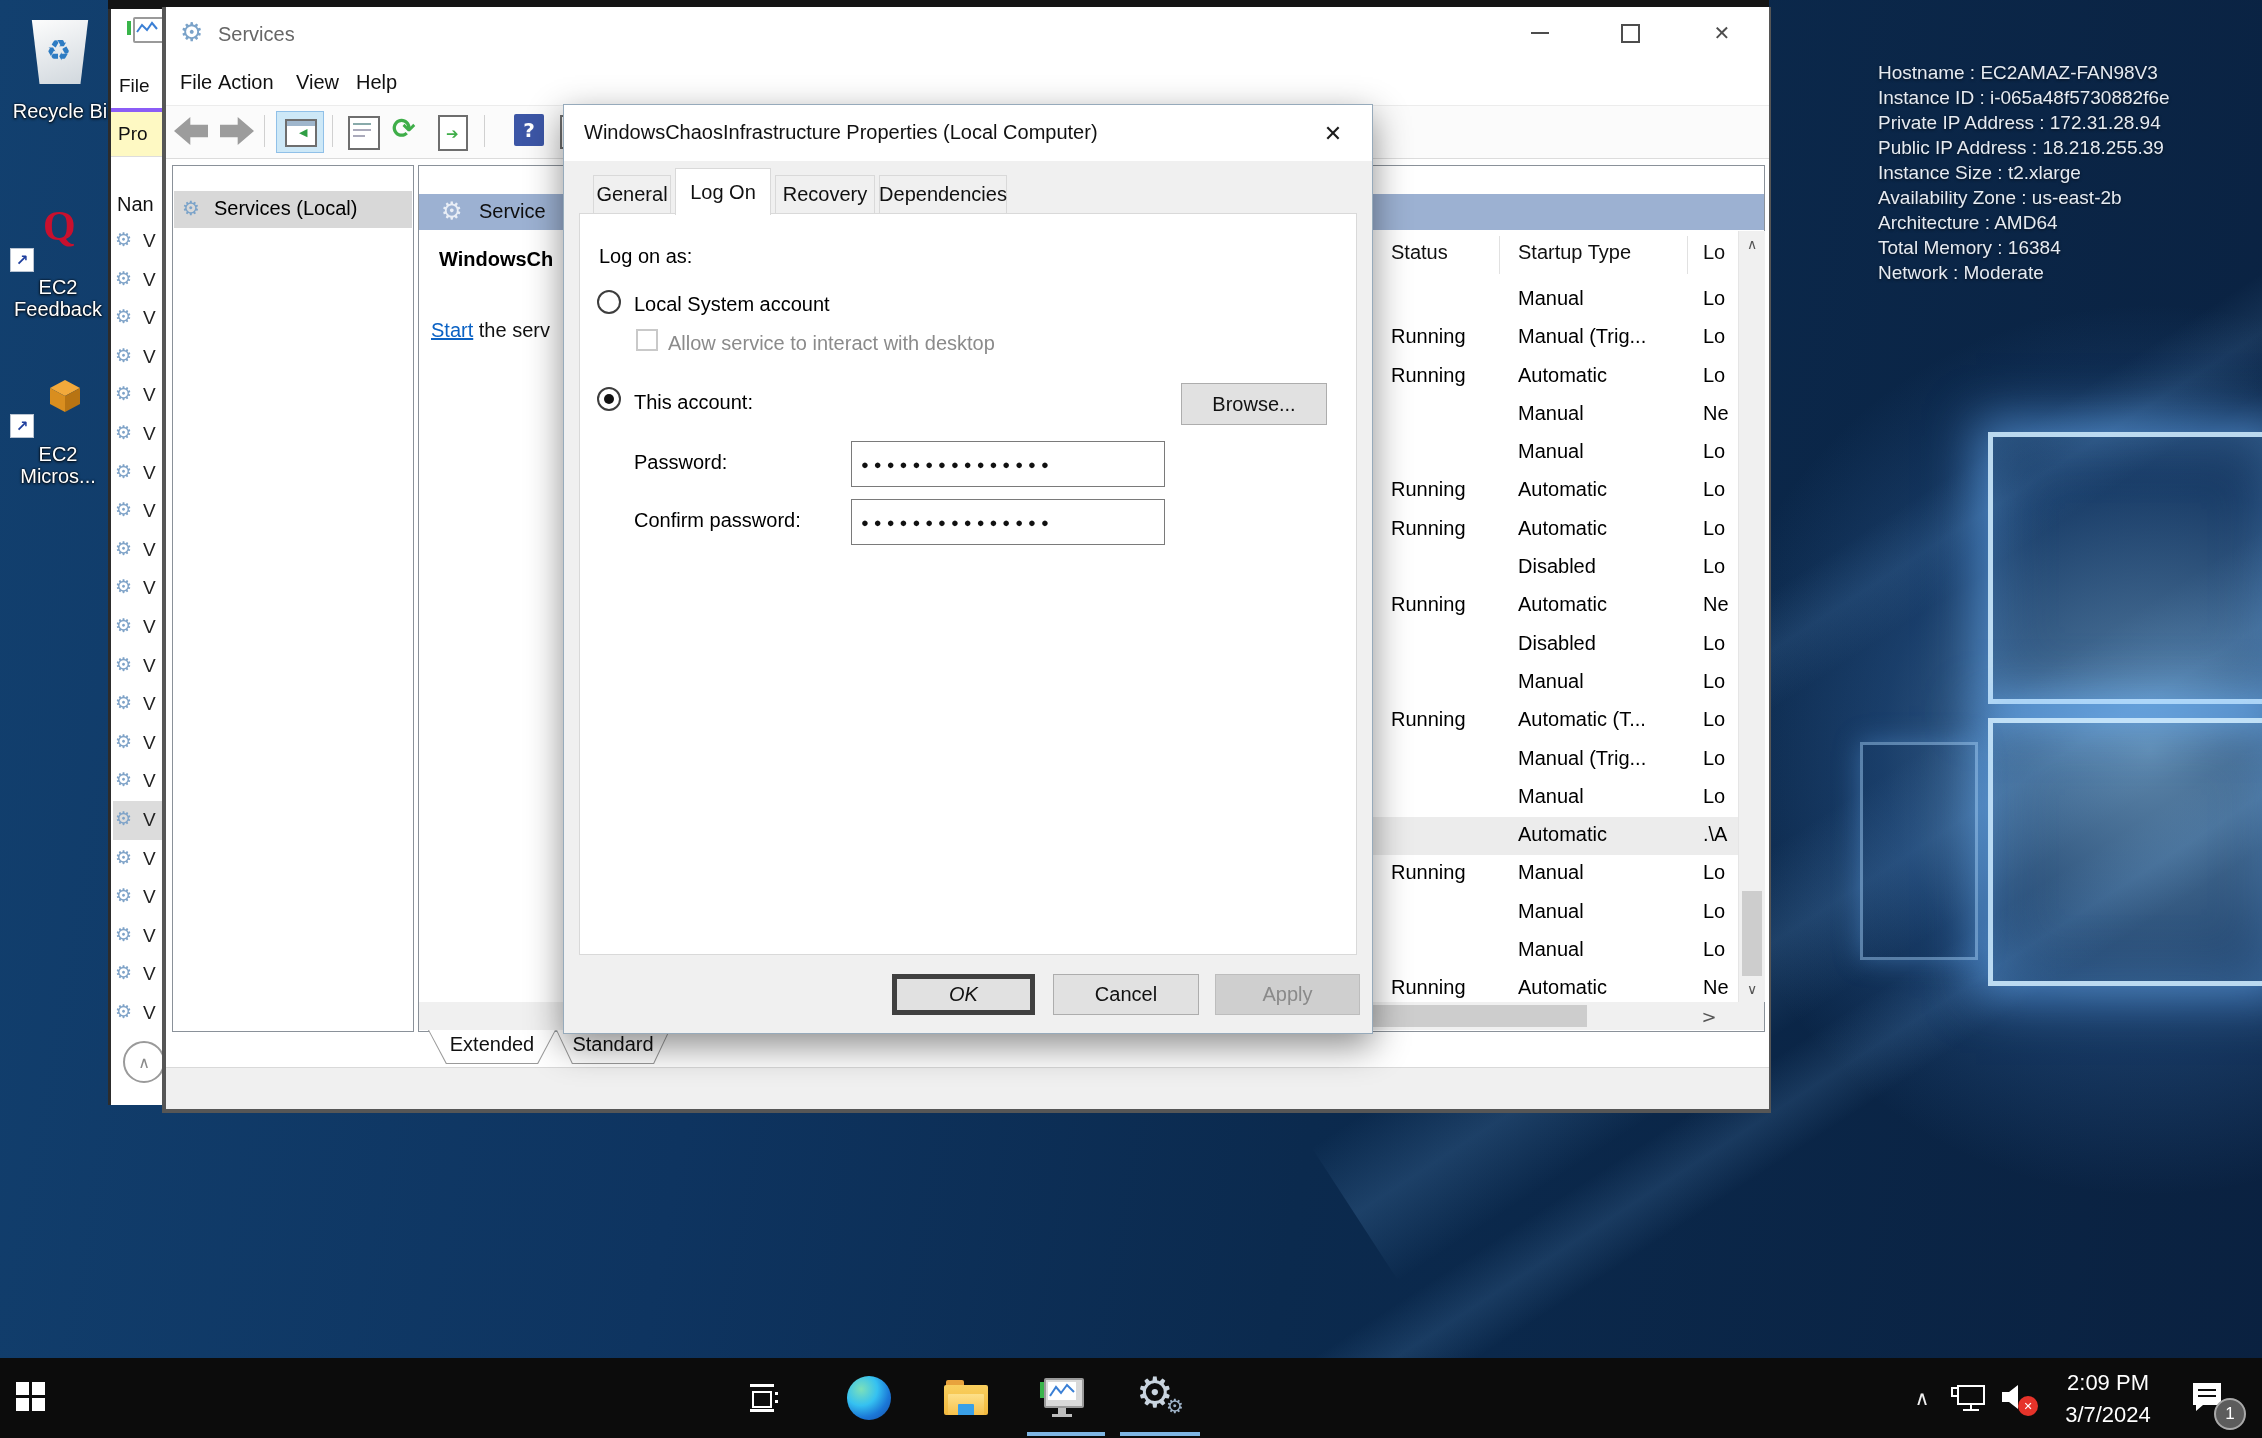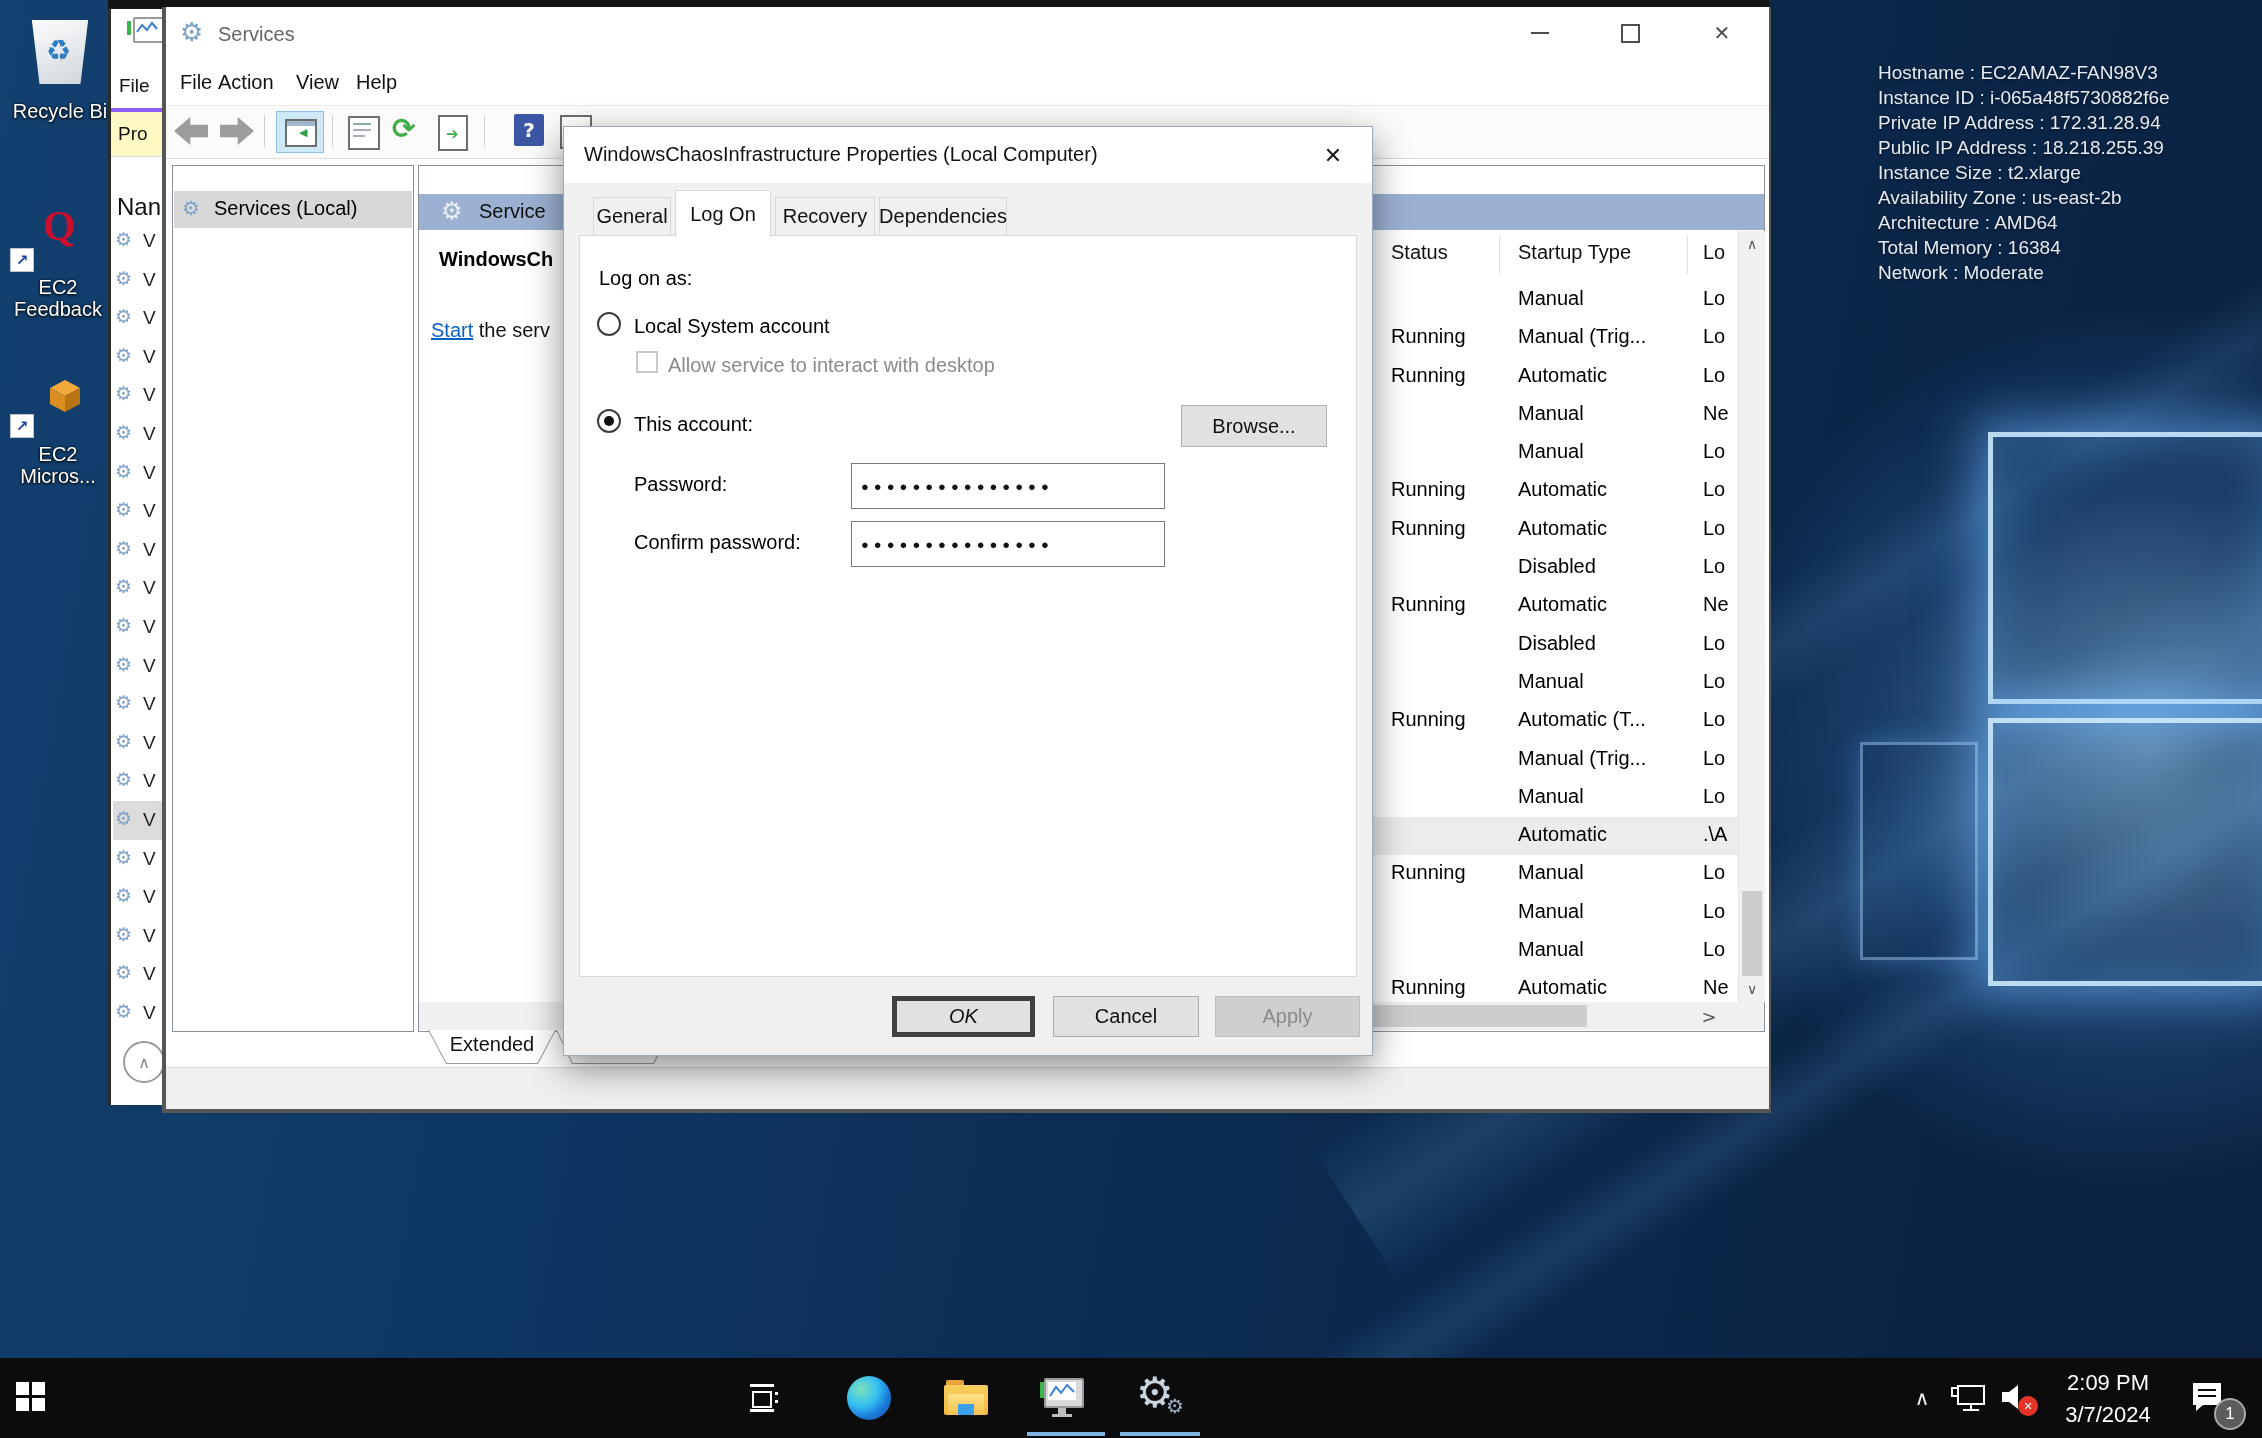--- a/index.html
+++ b/index.html
@@ -140,21 +140,21 @@
     <div class="abs" style="left:22px;top:8px;width:28px;height:22px;border:2px solid #9a9a9a;border-radius:2px;background:#fff;">
       <svg width="24" height="16" style="position:absolute;left:0;top:1px;">
           <polyline points="2,12 7,5 12,10 17,3 22,9" stroke="#3a7fd5" stroke-width="2" fill="none"></polyline>
         </svg>
       <div class="abs" style="left:-8px;top:2px;width:4px;height:14px;background:#39b54a;"></div>
     </div>
     <div class="abs" style="left:8px;top:66px;font-size:19px;color:#111;">File</div>
     <div class="abs" style="left:0;top:99px;width:58px;height:44px;background:#fef9c3;border-top:4px solid #8b5cf6;border-bottom:1px solid #ddd;">
       <div class="abs" style="left:7px;top:11px;font-size:19px;color:#111;">Pro</div>
     </div>
-    <div class="abs" style="left:6px;top:184px;font-size:24px;color:#111;">Nan</div>
+    <div class="abs" style="left:6px;top:184px;font-size:20px;color:#111;">Nan</div>
     <div class="abs" style="left:2px;top:213px;width:55px;height:812px;overflow:hidden;">
       <div class="bgv-row">
           <span class="g glyph">⚙</span>
           <span class="v">V</span>
         </div>
       <div class="bgv-row">
           <span class="g glyph">⚙</span>
           <span class="v">V</span>
         </div>
       <div class="bgv-row">
@@ -432,21 +432,21 @@
         <div class="inner">Extended</div>
     </div>
     <div class="view-tab" style="left:390px;top:1023px;width:114px;height:34px;">
       <div class="outer"></div>
         <div class="inner">Standard</div>
     </div>
 
     <div class="abs" style="left:0;top:1060px;width:1603px;height:41px;background:#f0f0f0;border-top:1px solid #d9d9d9;"></div>
   </div>
 
-  <div class="abs dialog" style="left:563px;top:104px;width:808px;height:928px;z-index:6;margin-top:22px;">
+  <div class="abs dialog" style="left:563px;top:104px;width:808px;height:928px;z-index:6;">
 
     <div class="abs" style="left:0;top:0;width:808px;height:56px;background:#fff;">
       <span class="abs" style="left:20px;top:16px;font-size:20px;color:#111;white-space:nowrap;">WindowsChaosInfrastructure Properties (Local Computer)</span>
       <div class="abs glyph" style="left:744px;top:6px;width:50px;height:44px;display:flex;align-items:center;justify-content:center;font-size:22px;color:#1a1a1a;">✕</div>
     </div>
 
     <div class="dlg-tab" style="left:29px;top:70px;width:78px;height:39px;">General</div>
     <div class="dlg-tab active" style="left:111px;top:63px;width:96px;height:47px;">Log On</div>
     <div class="dlg-tab" style="left:211px;top:70px;width:100px;height:39px;">Recovery</div>
     <div class="dlg-tab" style="left:315px;top:70px;width:128px;height:39px;">Dependencies</div>

